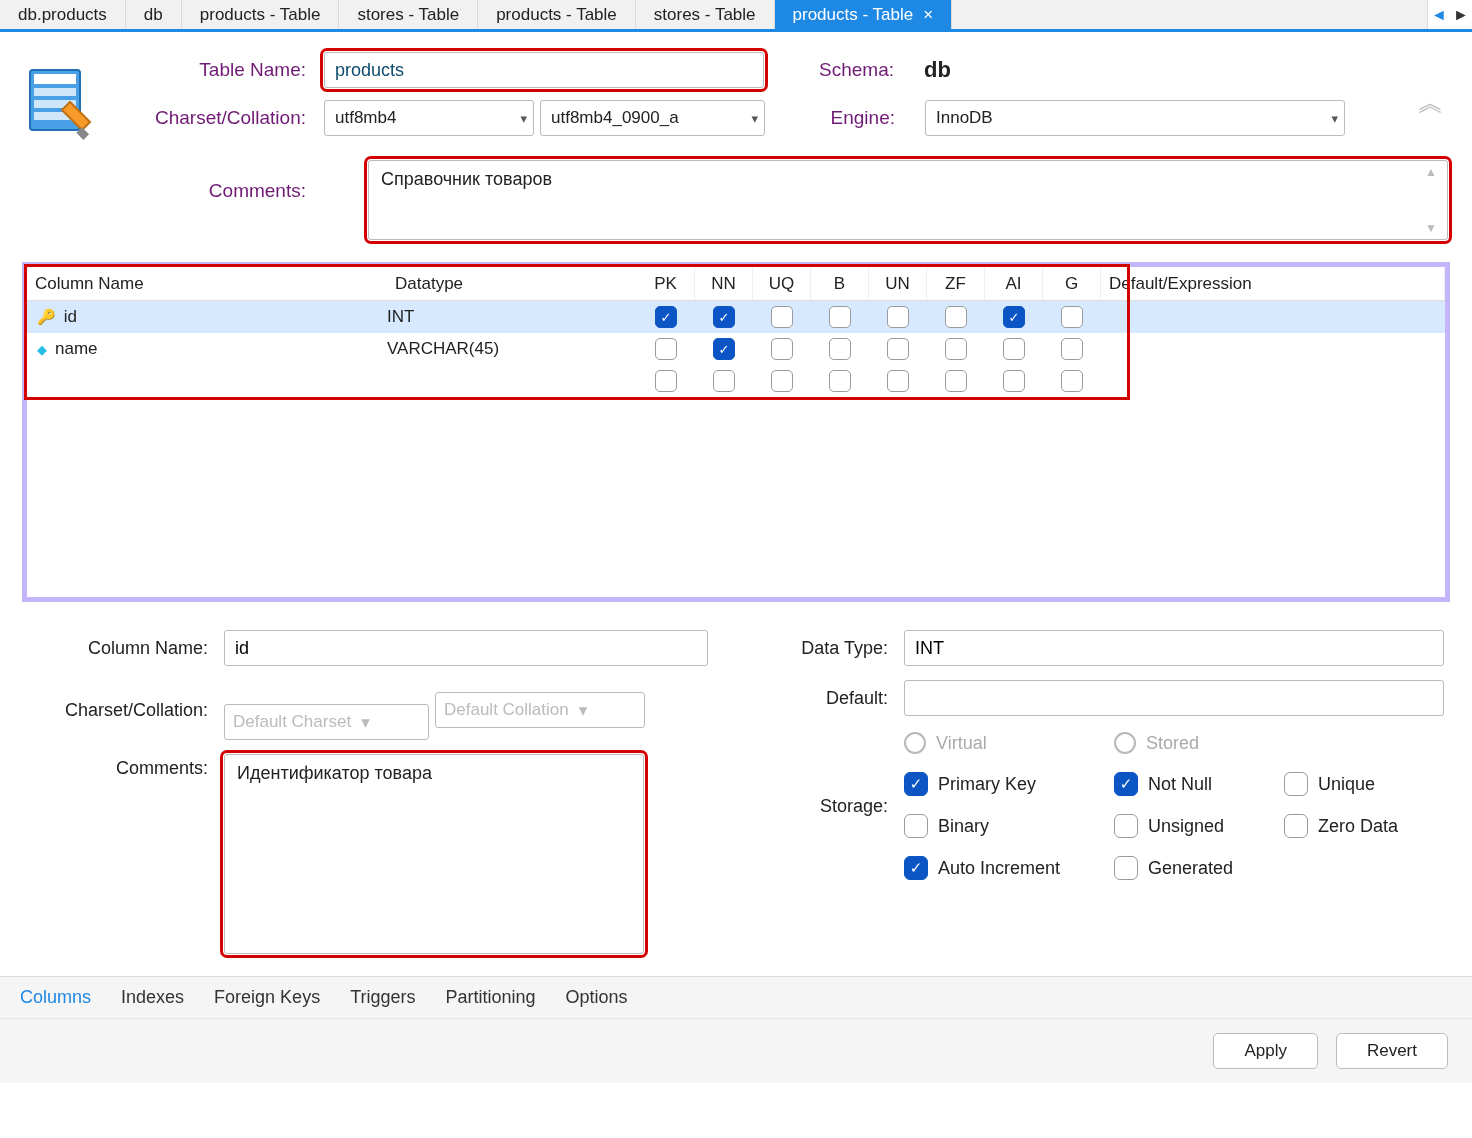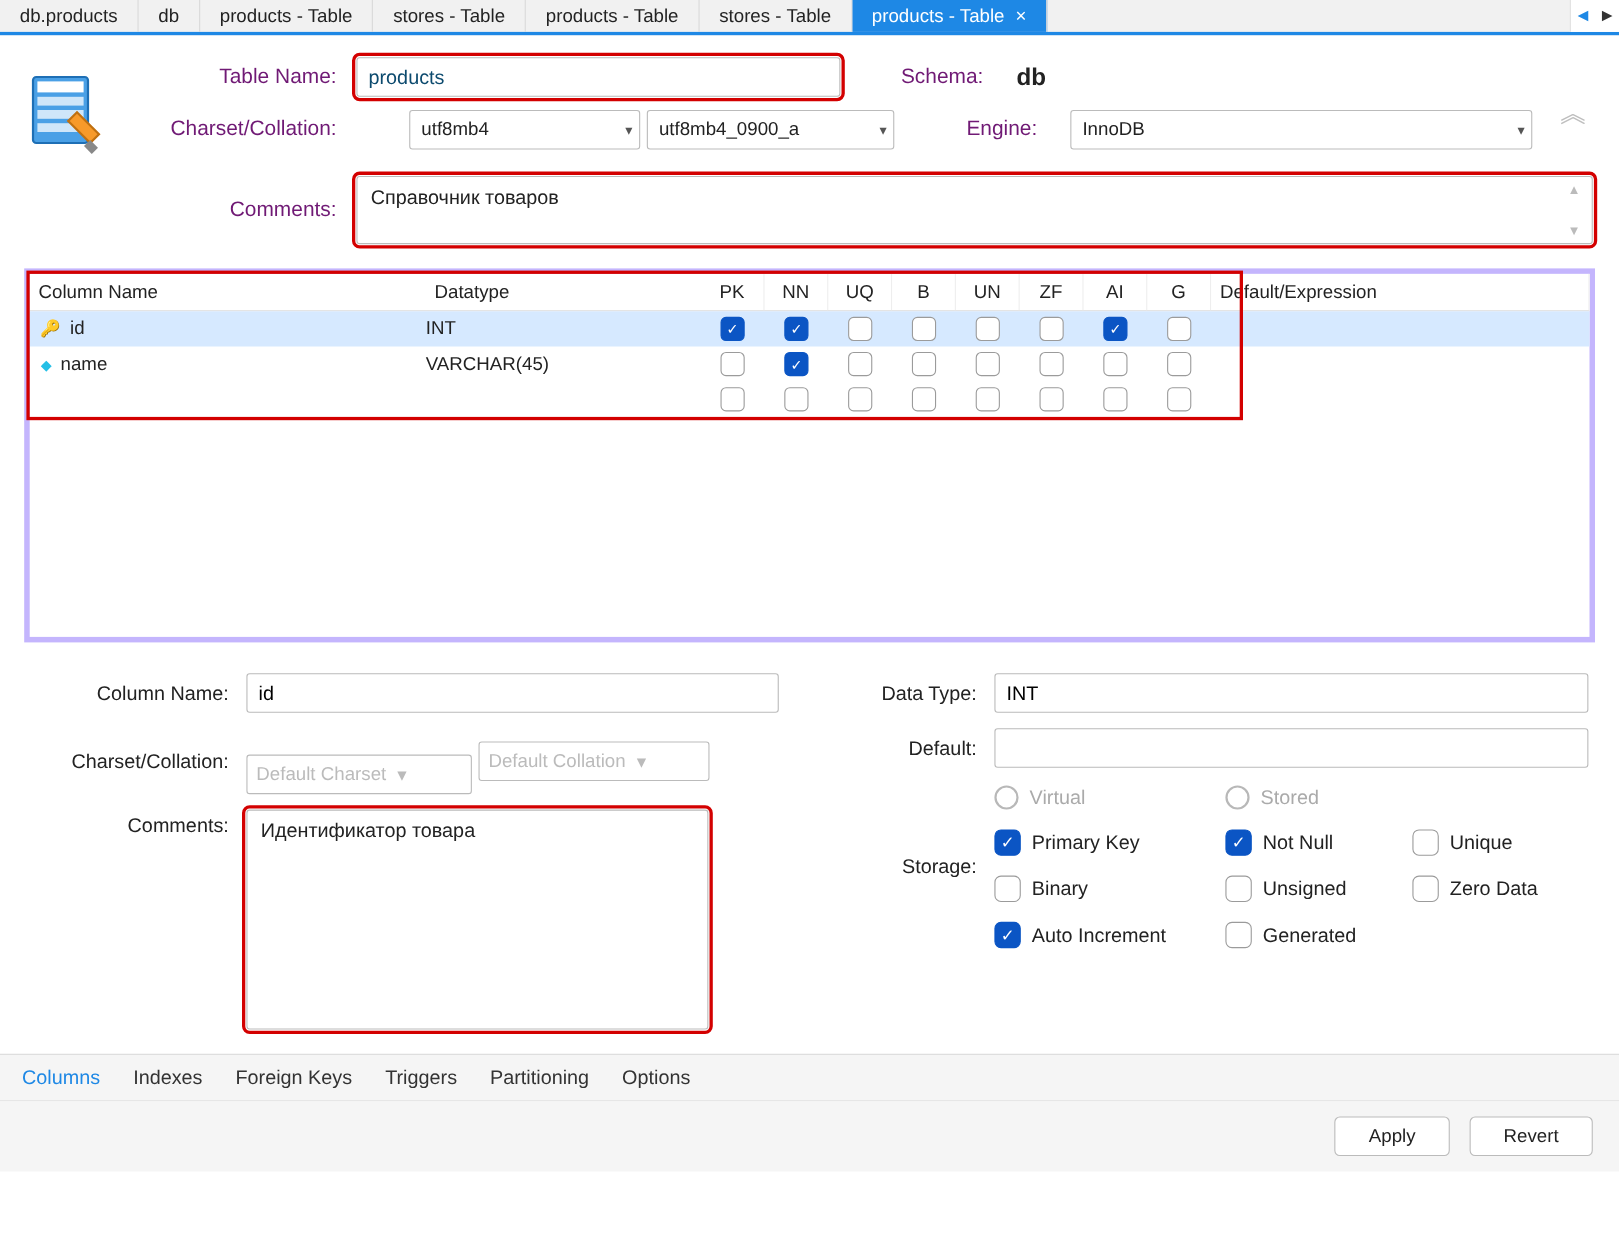--- a/index.html
+++ b/index.html
@@ -17,24 +17,24 @@
 
 .header { padding: 20px 24px 10px 24px; position: relative; }
 .header-row { display: flex; align-items: center; margin-bottom: 12px; }
 .header-icon { width: 72px; height: 72px; margin-right: 20px; position: relative; flex-shrink: 0; }
 .header-fields { flex: 1; }
 .field-row { display: flex; align-items: center; margin-bottom: 12px; }
 .label { display: inline-block; text-align: right; margin-right: 18px; font-size: 19px; color: #701a75; white-space: nowrap; }
 .label.w1 { width: 190px; }
 .input { height: 36px; border: 1px solid #bbb; border-radius: 3px; padding: 4px 10px; font-size: 18px; color: #0c4a6e; background: #fff; }
 .schema-val { font-size: 22px; font-weight: 700; margin-left: 12px; }
-.select { height: 36px; border: 1px solid #bbb; border-radius: 3px; padding: 4px 6px 4px 10px; font-size: 17px; background: #fff; display: flex; align-items: center; justify-content: space-between; position: relative; margin-left: 48px; }
+.select { height: 36px; border: 1px solid #bbb; border-radius: 3px; padding: 4px 6px 4px 10px; font-size: 17px; background: #fff; display: flex; align-items: center; justify-content: space-between; position: relative; }
 .select .caret { font-size: 13px; color: #555; margin-left: 8px; }
 .highlight-red { outline: 3px solid #d30000; outline-offset: 1px; }
-.comments-box { border: 1px solid #bbb; border-radius: 3px; padding: 8px 12px; font-size: 18px; height: 62px; position: relative; background: #fff; }
+.comments-box { border: 1px solid #bbb; border-radius: 3px; padding: 8px 12px; font-size: 18px; height: 80px; position: relative; background: #fff; margin-left: 44px; }
 .scroll-arrows { position: absolute; right: 4px; top: 4px; bottom: 4px; width: 18px; display: flex; flex-direction: column; justify-content: space-between; color: #bbb; font-size: 12px; }
 .collapse-caret { position: absolute; right: 28px; top: 64px; color: #bfbfbf; font-size: 26px; line-height: 0.5; }
 
 
 .table-icon-svg { width: 72px; height: 78px; }
 .grid-wrap-outer { margin: 0 22px; border: 5px solid #c4b5fd; height: 340px; background: #fff; position: relative; }
 .grid-head { display: flex; height: 34px; background: #fff; border-bottom: 1px solid #dedede; font-size: 17px; }
 .gh-cell { display: flex; align-items: center; padding: 0 8px; border-right: 1px solid #eee; }
 .gh-cell.first { width: 360px; border-right: none; }
 .gh-cell.dt { width: 250px; border-right: none; }

